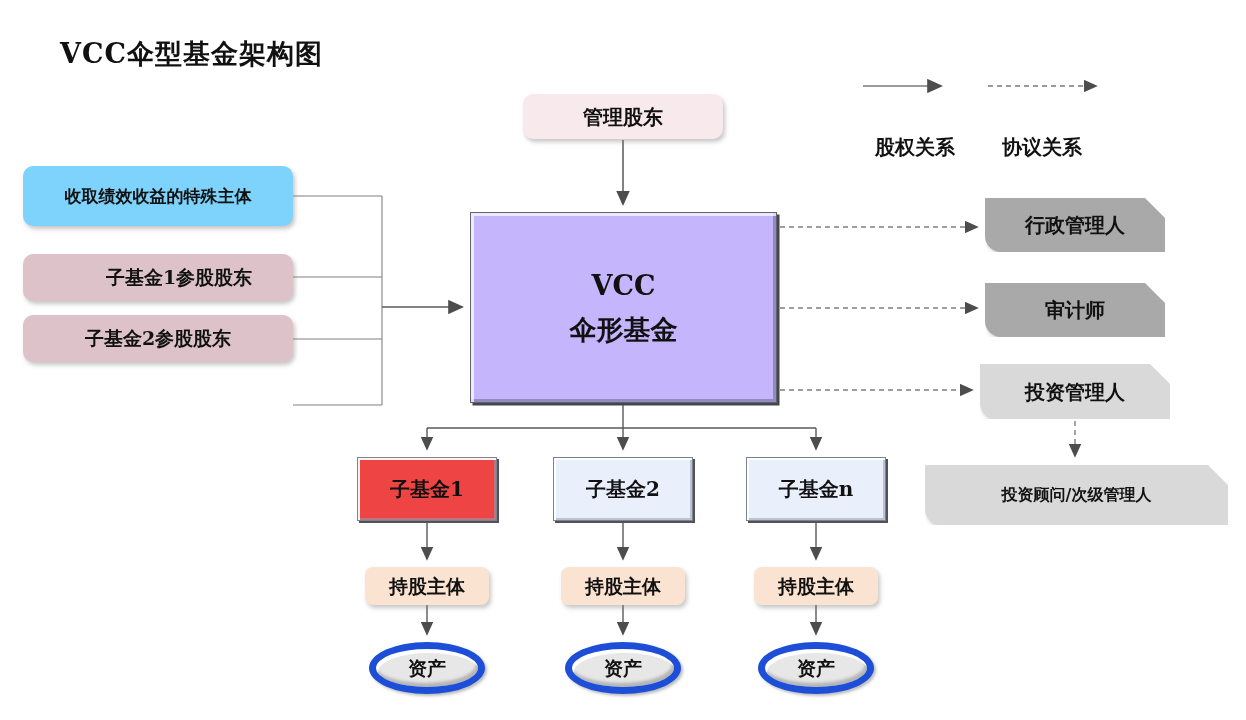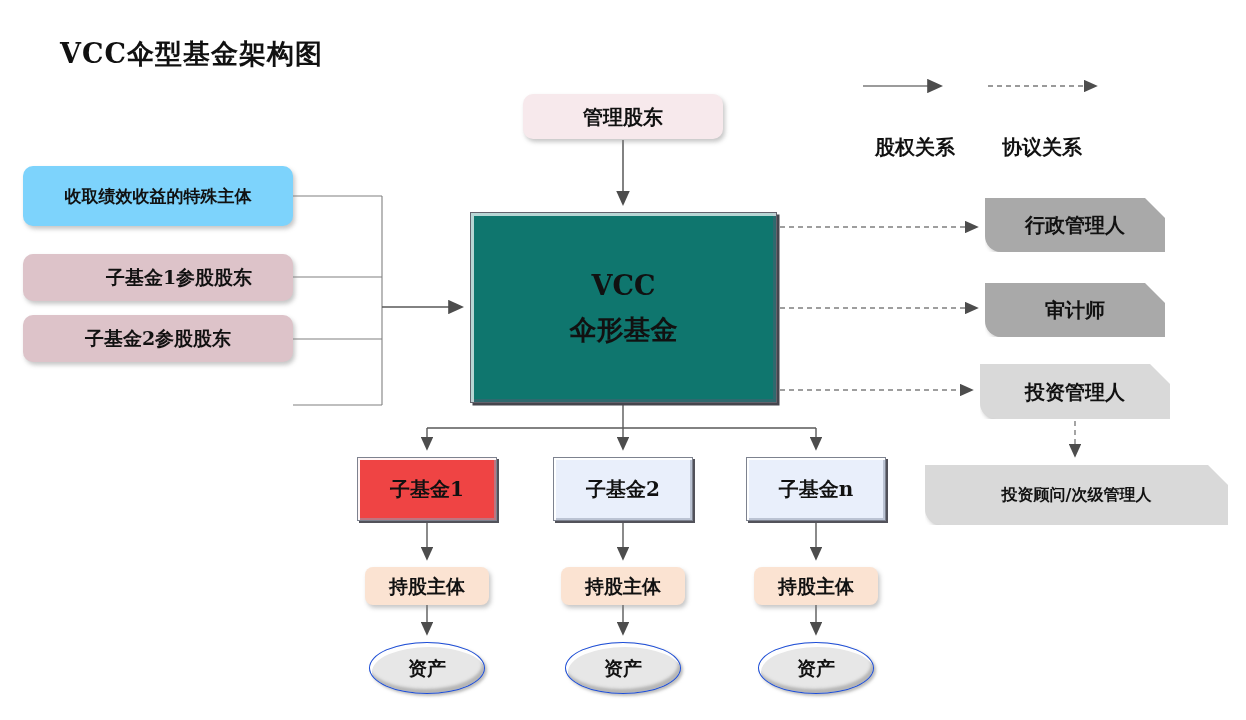--- a/index.html
+++ b/index.html
@@ -41,21 +41,21 @@
       2px 2px 0 #52525a;
   }
   
   .snip{
     border-bottom-left-radius:16px;
     clip-path:polygon(0 0, calc(100% - 20px) 0, 100% 20px, 100% 100%, 0 100%);
     filter:drop-shadow(2px 2px 2px rgba(90,90,90,.4));
   }
   .ellipse{
     border-radius:50%;
-    border:1px solid #1d4ed8;
+    border:7px solid #1d4ed8;
     box-shadow:
       inset 2px 4px 0 rgba(255,255,255,.95),
       inset -2px -4px 3px rgba(140,140,140,.55),
       2px 2px 3px rgba(120,120,120,.5);
   }
   .two-line span{display:block;}
 </style>
 </head>
 <body>
 
@@ -110,21 +110,21 @@
   <div class="title">VCC伞型基金架构图</div>
   <div class="legend-label" style="left:860px;">股权关系</div>
   <div class="legend-label" style="left:987px;">协议关系</div>
 
   <div class="node soft" style="left: 523px; top: 94px; width: 200px; height: 45px; font-size: 20px; background-color: rgb(247, 233, 236);">管理股东</div>
 
   <div class="node soft" style="left: 23px; top: 166px; width: 270px; height: 60px; font-size: 17px; background-color: #7dd3fc;">收取绩效收益的特殊主体</div>
   <div class="node soft" style="left: 23px; top: 254px; width: 270px; height: 47px; font-size: 19px; background-color: rgb(221, 195, 201); padding-left: 42px;">子基金1参股股东</div>
   <div class="node soft" style="left: 23px; top: 315px; width: 270px; height: 47px; font-size: 19px; background-color: rgb(221, 195, 201);">子基金2参股股东</div>
 
-  <div class="node bevel two-line" style="left: 470px; top: 212px; width: 307px; height: 191px; font-size: 27px; line-height: 1.6; background-color: #0f766e;">
+  <div class="node bevel two-line" style="left: 470px; top: 212px; width: 307px; height: 191px; font-size: 27px; line-height: 1.6; background-color: #c4b5fd;">
     <div>
       <span>VCC</span>
       <span>伞形基金</span>
     </div>
   </div>
 
   <div class="node snip" style="left: 985px; top: 198px; width: 180px; height: 54px; font-size: 20px; background-color: rgb(169, 169, 169);">行政管理人</div>
   <div class="node snip" style="left: 985px; top: 283px; width: 180px; height: 54px; font-size: 20px; background-color: rgb(169, 169, 169); text-align: right;">审计师</div>
   <div class="node snip" style="left: 980px; top: 364px; width: 190px; height: 55px; font-size: 20px; background-color: rgb(217, 217, 217);">投资管理人</div>
   <div class="node snip" style="left: 925px; top: 465px; width: 303px; height: 60px; font-size: 16px; background-color: rgb(217, 217, 217);">投资顾问/次级管理人</div>

